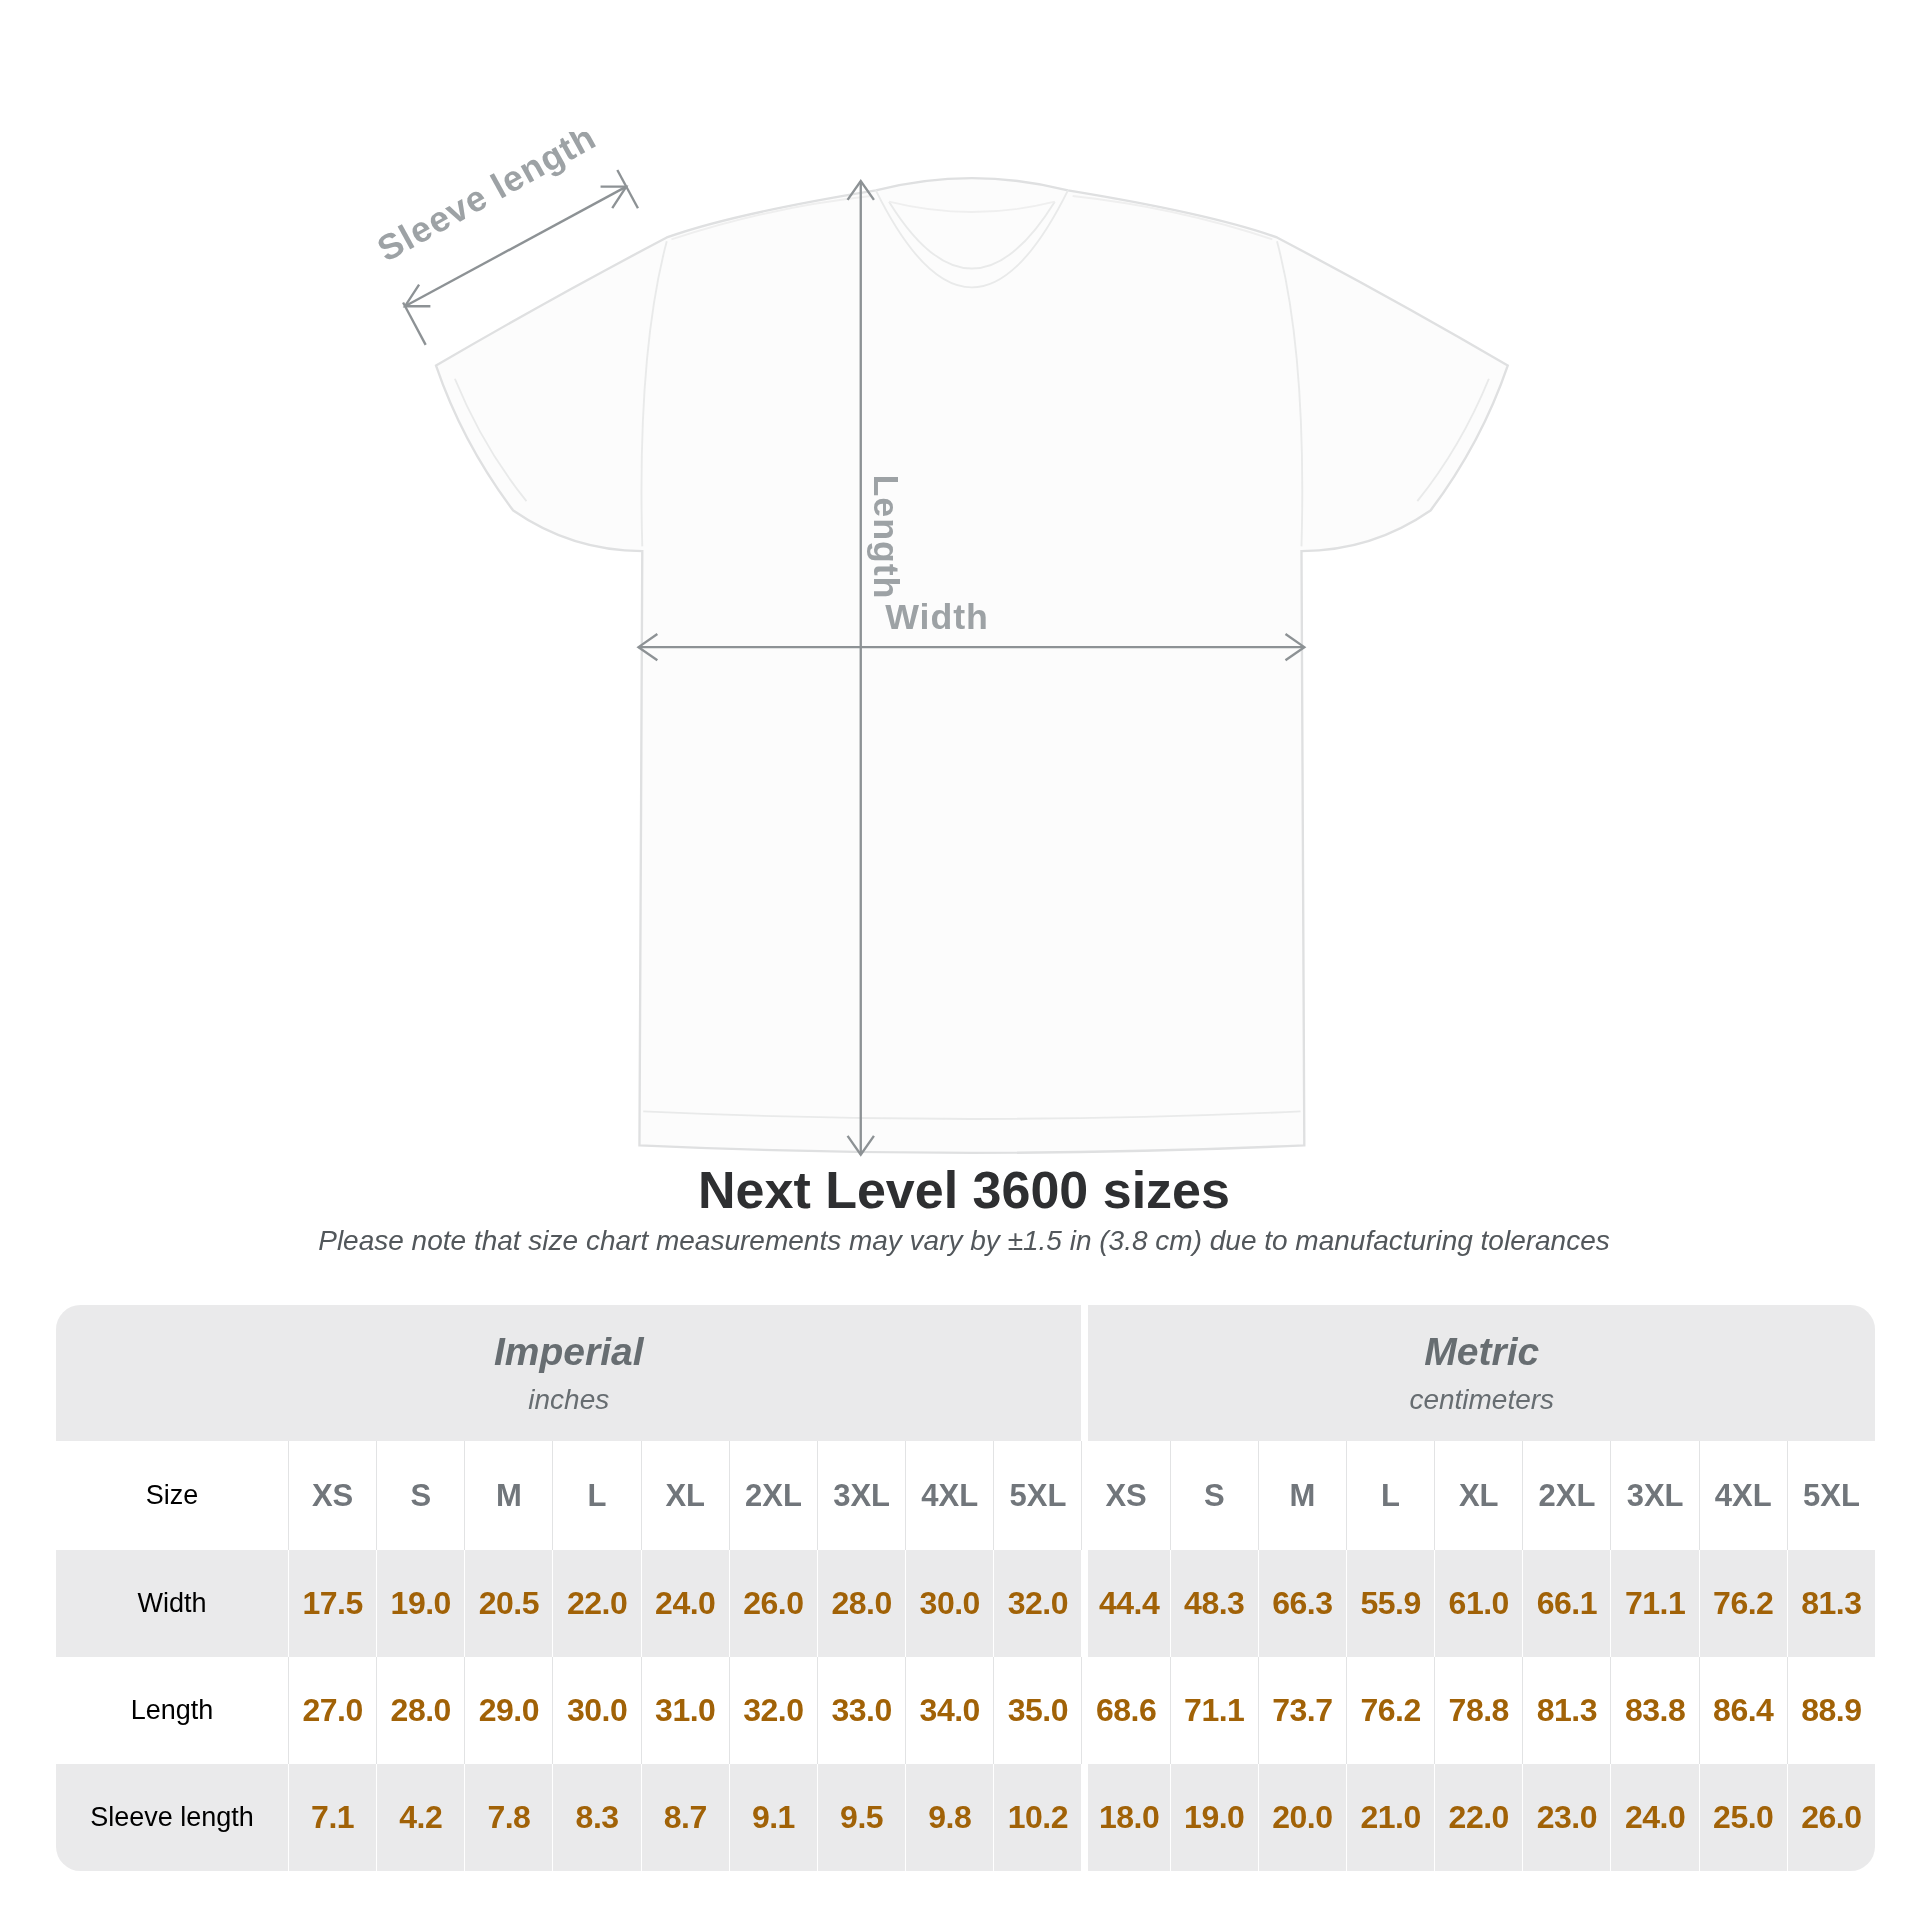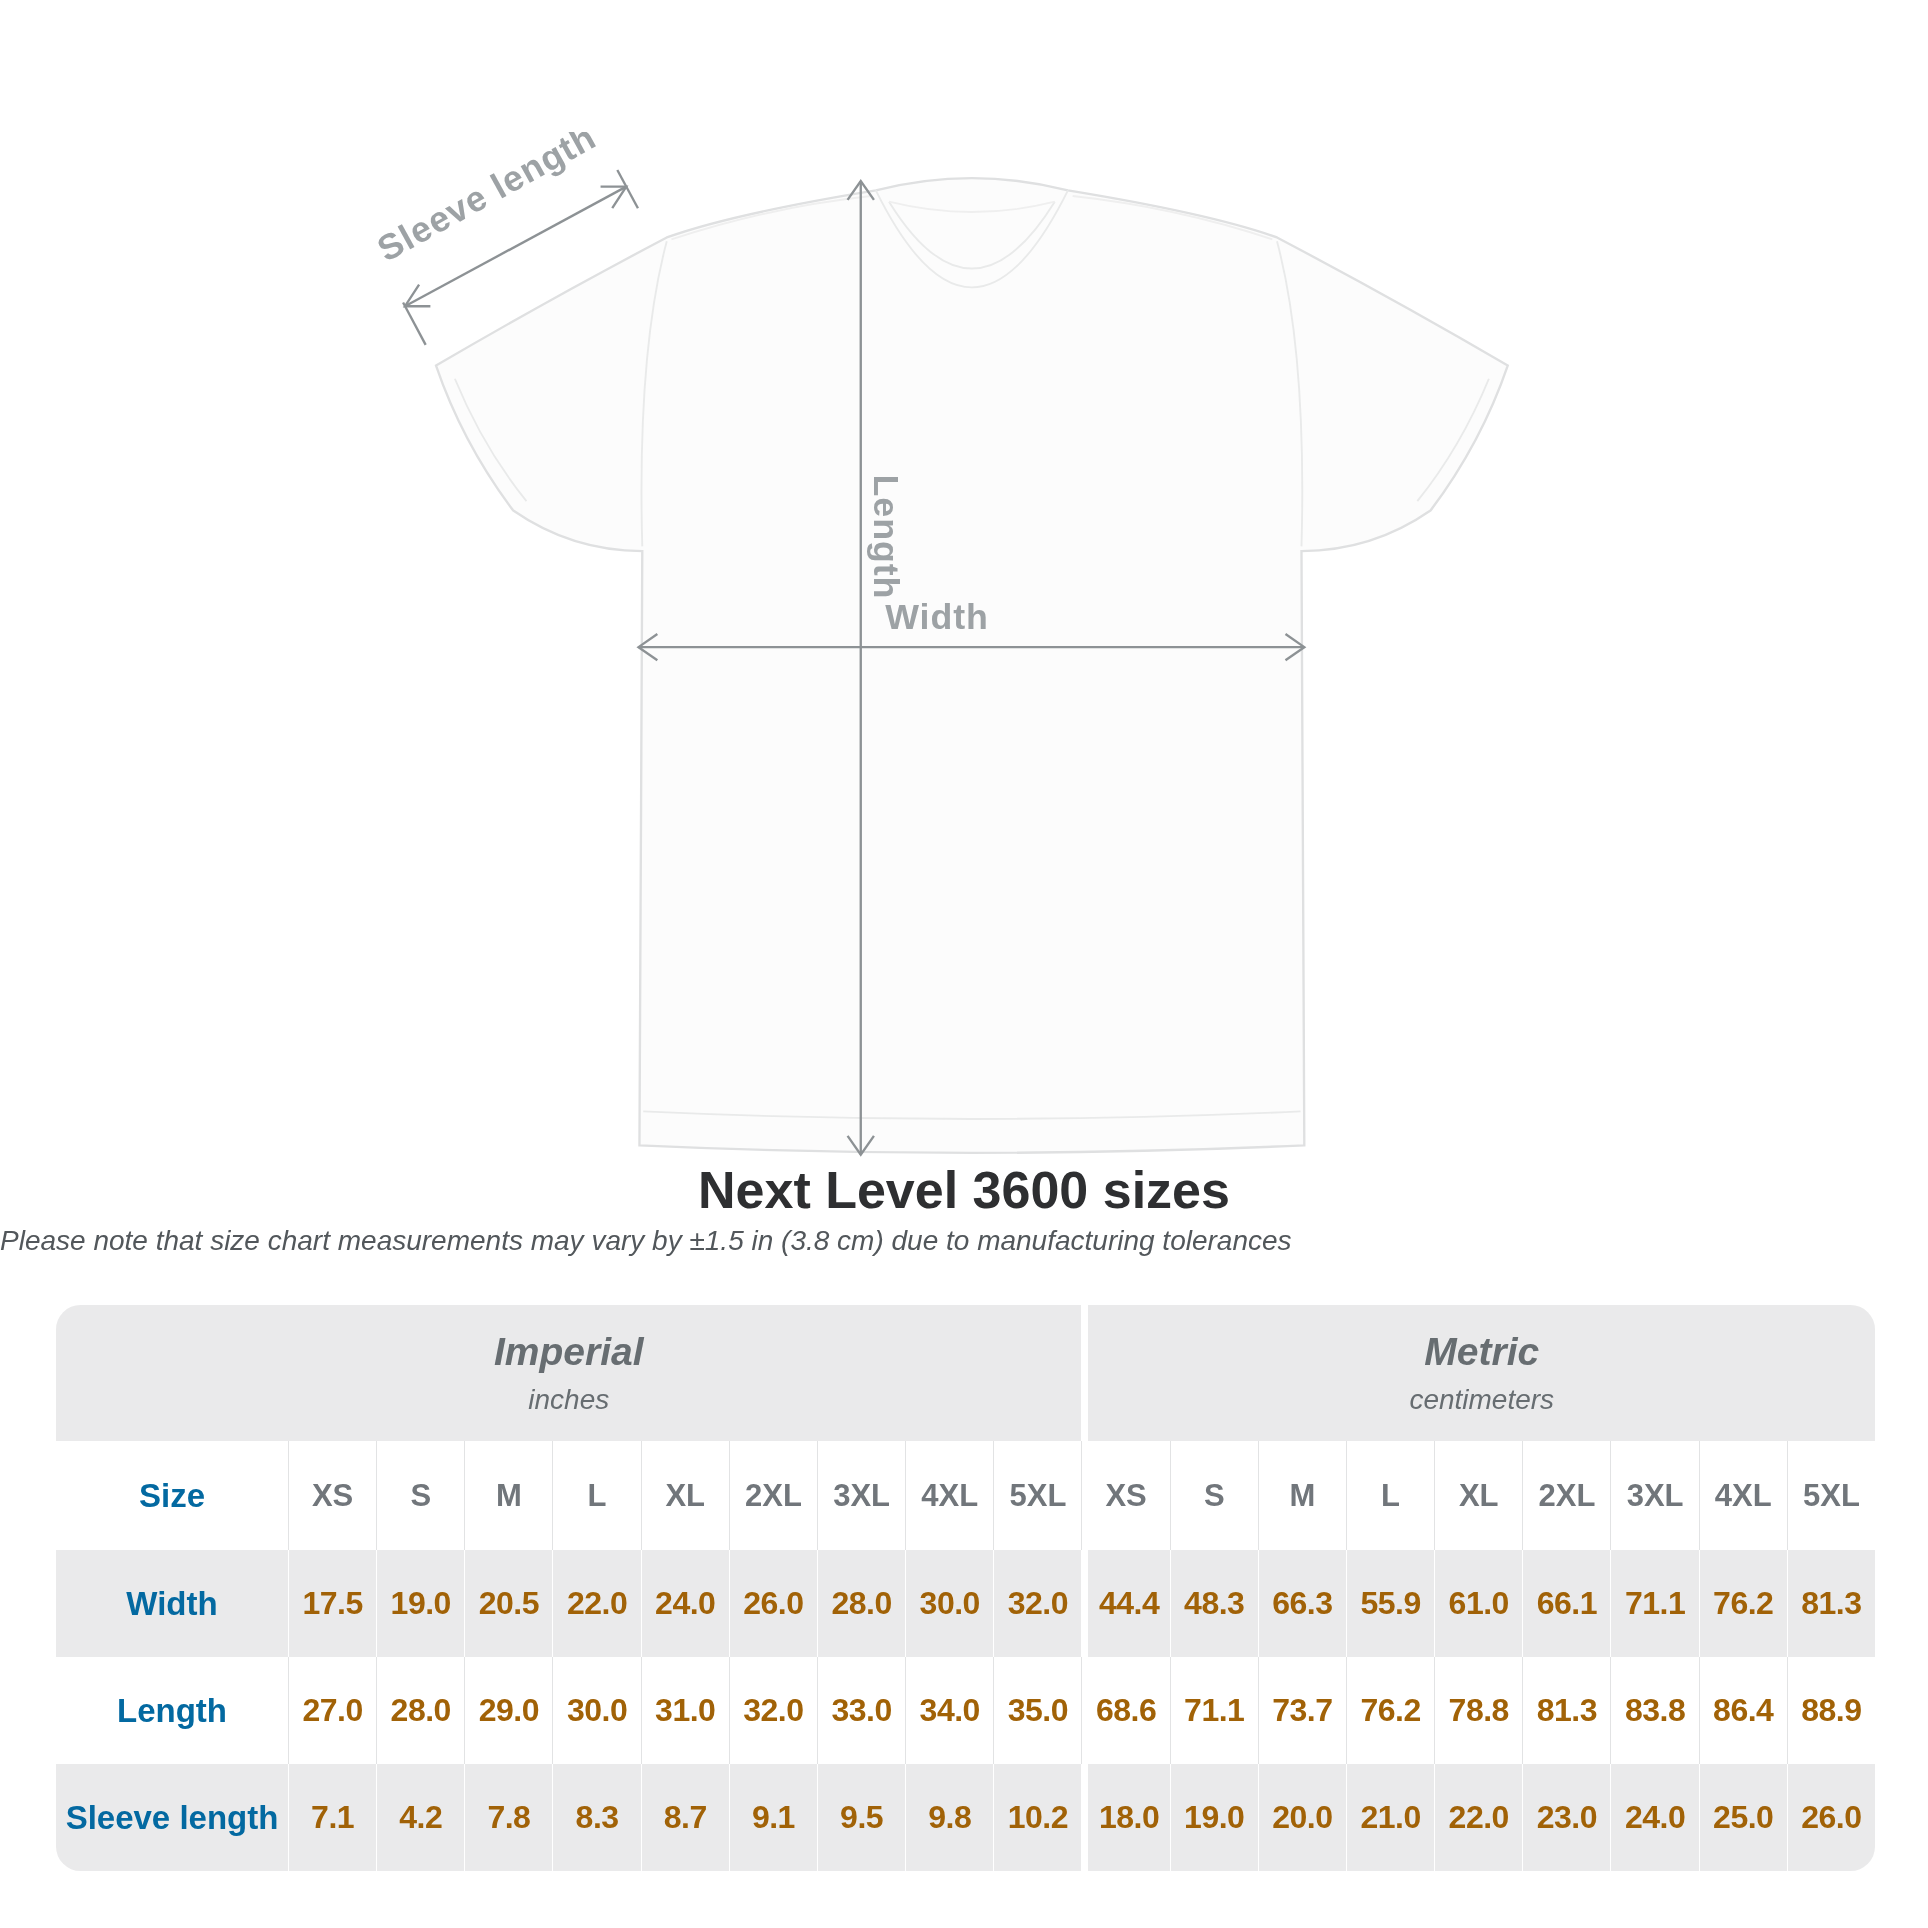--- a/index.html
+++ b/index.html
@@ -20,21 +20,21 @@
     fill:#9da2a5; letter-spacing:1px;
   }
 
   
   #chart-title {
     position:absolute; left:0; top:1160px; width:100%;
     text-align:center; font-size:52px; font-weight:bold; color:#2e2f31;
   }
   #chart-subtitle {
     position:absolute; left:0; top:1225px; width:100%;
-    text-align:left; font-size:28px; font-style:italic; color:#52575b;
+    text-align:center; font-size:28px; font-style:italic; color:#52575b;
   }
 
   
   #table-grid {
     position:absolute; left:56px; top:1305px; width:1819px;
     display:grid; grid-template-columns:232px repeat(18, 1fr);
   }
   .hdr {
     grid-row:1; height:136px; background:#eaeaeb;
     display:flex; flex-direction:column; align-items:center; justify-content:center;
@@ -43,21 +43,21 @@
   .hdr-imperial { grid-column:1 / 11; border-top-left-radius:24.5px; }
   .hdr-metric   { grid-column:11 / 20; border-top-right-radius:24.5px; border-left:7.5px solid #ffffff; }
   .hdr .h-name { font-size:39px; font-weight:bold; font-style:italic; }
   .hdr .h-unit { font-size:28px; font-style:italic; }
 
   .cell { display:flex; align-items:center; justify-content:center; background:transparent; }
   .rs { height:109px; }           
   .rd { height:107px; }           
   .bg { background:#eaeaeb; }     
   .sz  { font-size:31px; font-weight:bold; color:#71767b; }
-  .lbl { font-size:33px; font-weight:bold; color:#0369a1; }
+  .lbl { font-size:27px; font-weight:normal; color:#000000; }
   .val { font-size:32px; color:#a16207; letter-spacing:-0.5px;font-weight:bold; }
   .sep-g { border-left:1.9px solid #e2e3e4; }  
   .sep-w { border-left:1.9px solid #ffffff; }  
   .gap   { border-left-width:7.5px; }          
   .cbl { border-bottom-left-radius:24.5px; }
   .cbr { border-bottom-right-radius:24.5px; }
 </style>
 </head>
 <body>
 

